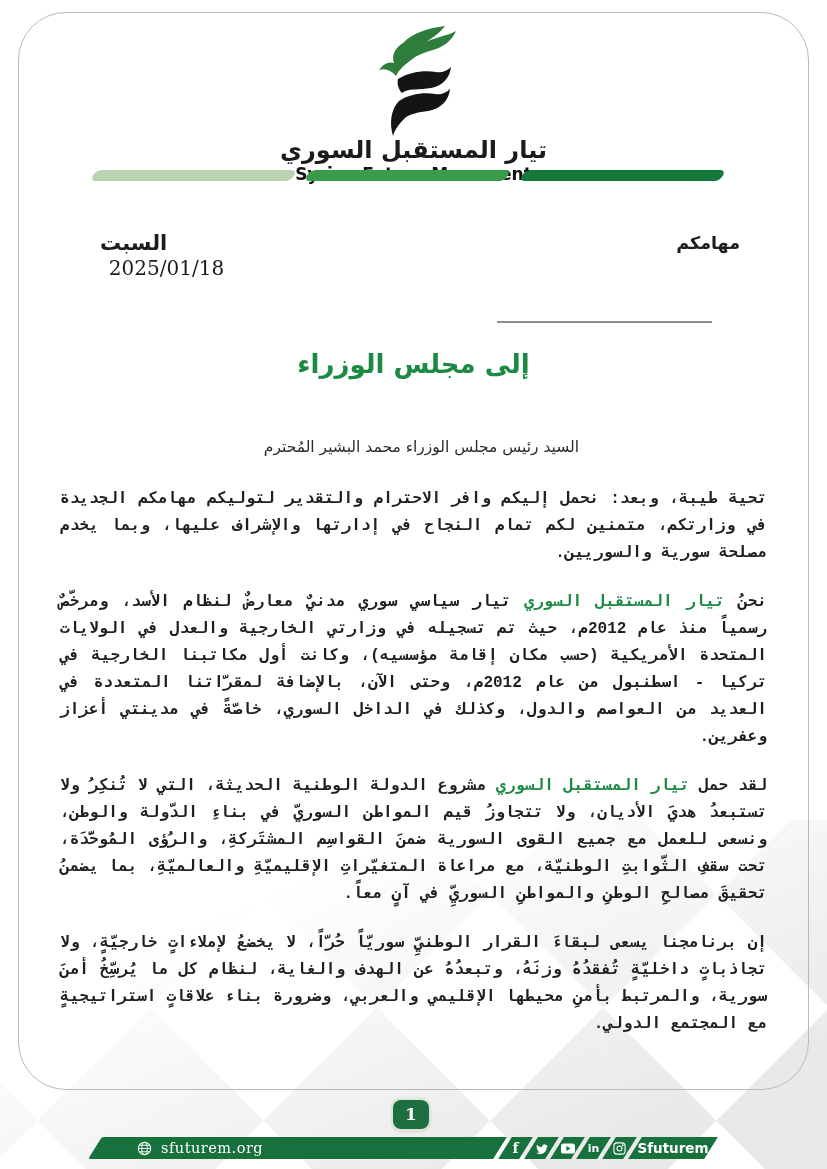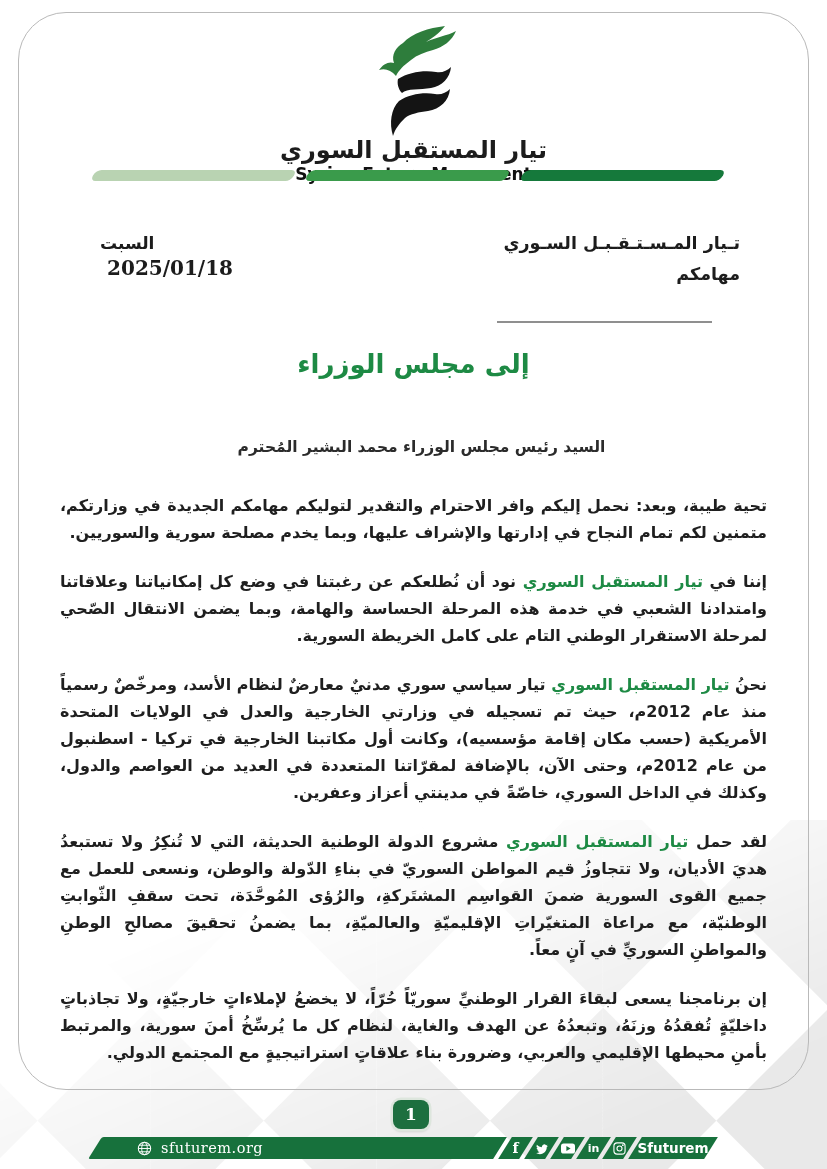--- a/index.html
+++ b/index.html
@@ -45,38 +45,38 @@
   .hdr-right{
     position:absolute;top:228px;right:87px;text-align:right;z-index:2;
     font-family:"DejaVu Serif","DejaVu Sans",sans-serif;
     font-size:17.5px;font-weight:bold;color:#1c1c1c;line-height:31px;
   }
   .hdr-underline{position:absolute;top:321px;left:497px;width:215px;height:1.5px;background:#8f8f8f;z-index:2;}
   .hdr-left{
     position:absolute;top:231px;left:100px;width:133px;text-align:left;z-index:2;direction:rtl;
     font-family:"DejaVu Serif","DejaVu Sans",sans-serif;color:#1c1c1c;
   }
-  .hdr-left .weekday{font-size:17px;font-weight:bold;line-height:24px;text-align:left;}
-  .hdr-left .date{font-size:20px;font-weight:bold;line-height:26px;text-align:right;direction:ltr;}
+  .hdr-left .weekday{font-size:21px;font-weight:bold;line-height:24px;text-align:left;}
+  .hdr-left .date{font-size:20px;font-weight:normal;line-height:26px;text-align:center;direction:ltr;}
   
   .title{
     position:absolute;top:348px;left:0;right:0;text-align:center;z-index:2;
     font-size:26px;font-weight:bold;color:var(--brand-green,#1d8a44);line-height:32px;
   }
   .greeting{
     position:absolute;top:438px;left:16px;right:0;text-align:center;z-index:2;
-    font-size:15.5px;font-weight:bold;color:#2b2b2b;
+    font-size:15.5px;font-weight:normal;color:#2b2b2b;
   }
   .letter-body{
     position:absolute;top:486px;right:60px;left:60px;z-index:2;
     text-align:justify;direction:rtl;
     font-family:"DejaVu Sans","DejaVu Serif",sans-serif;
     font-size:16px;font-weight:bold;color:#1f1f1f;line-height:27px;
   }
-  .letter-body p{margin:6px 0 22px 0;}
+  .letter-body p{margin:0 0 22px 0;font-family:Liberation Mono, monospace;}
   .letter-body .hl{color:var(--brand-green,#2c8049);}
   
   .page-badge{
     position:absolute;left:393px;top:1100px;width:36px;height:29px;z-index:3;
     background:var(--badge-green,#1d6f3f);border-radius:8px;
     box-shadow:0 0 0 2.5px #dde6dd,0 2px 3px rgba(0,0,0,.25);
     color:#fff;text-align:center;line-height:29px;font-size:17px;font-weight:bold;
     font-family:"DejaVu Serif",serif;
   }
   .footer{
@@ -113,35 +113,33 @@
   <div class="logo-en">Syrian Future Movement</div>
 </div>
 
 <div class="bar-row">
   <div class="bar light"></div>
   <div class="bar mid"></div>
   <div class="bar dark"></div>
 </div>
 
 <div class="hdr-right">
-  <div>تـيار المـسـتـقـبـل السـوري</div>
   <div>مهامكم</div>
 </div>
 <div class="hdr-underline"></div>
 
 <div class="hdr-left">
   <div class="weekday">السبت</div>
   <div class="date">2025/01/18</div>
 </div>
 
 <div class="title">إلى مجلس الوزراء</div>
 <div class="greeting">السيد رئيس مجلس الوزراء محمد البشير المُحترم</div>
 <div class="letter-body">
     <p>تحية طيبة، وبعد: نحمل إليكم وافر الاحترام والتقدير لتوليكم مهامكم الجديدة في وزارتكم، متمنين لكم تمام النجاح في إدارتها والإشراف عليها، وبما يخدم مصلحة سورية والسوريين.</p>
-    <p>إننا في <span class="hl">تيار المستقبل السوري</span> نود أن نُطلعكم عن رغبتنا في وضع كل إمكانياتنا وعلاقاتنا وامتدادنا الشعبي في خدمة هذه المرحلة الحساسة والهامة، وبما يضمن الانتقال الصّحي لمرحلة الاستقرار الوطني التام على كامل الخريطة السورية.</p>
     <p>نحنُ <span class="hl">تيار المستقبل السوري</span> تيار سياسي سوري مدنيٌ معارضٌ لنظام الأسد، ومرخّصٌ رسمياً منذ عام 2012م، حيث تم تسجيله في وزارتي الخارجية والعدل في الولايات المتحدة الأمريكية (حسب مكان إقامة مؤسسيه)، وكانت أول مكاتبنا الخارجية في تركيا - اسطنبول من عام 2012م، وحتى الآن، بالإضافة لمقرّاتنا المتعددة في العديد من العواصم والدول، وكذلك في الداخل السوري، خاصّةً في مدينتي أعزاز وعفرين.</p>
     <p>لقد حمل <span class="hl">تيار المستقبل السوري</span> مشروع الدولة الوطنية الحديثة، التي لا تُنكِرُ ولا تستبعدُ هديَ الأديان، ولا تتجاوزُ قيم المواطن السوريّ في بناءِ الدّولة والوطن، ونسعى للعمل مع جميع القوى السورية ضمنَ القواسِم المشتَركةِ، والرُؤى المُوحَّدَة، تحت سقفِ الثّوابتِ الوطنيّة، مع مراعاة المتغيّراتِ الإقليميّةِ والعالميّةِ، بما يضمنُ تحقيقَ مصالحِ الوطنِ والمواطنِ السوريِّ في آنٍ معاً.</p>
     <p>إن برنامجنا يسعى لبقاءَ القرار الوطنيِّ سوريّاً حُرّاً، لا يخضعُ لإملاءاتٍ خارجيّةٍ، ولا تجاذباتٍ داخليّةٍ تُفقدُهُ وزنَهُ، وتبعدُهُ عن الهدف والغاية، لنظام كل ما يُرسِّخُ أمنَ سورية، والمرتبط بأمنِ محيطها الإقليمي والعربي، وضرورة بناء علاقاتٍ استراتيجيةٍ مع المجتمع الدولي.</p>
   </div>
 
 <div class="page-badge">1</div>
 
 <div class="footer">
   <div class="seg seg-main">
     <div class="unskew">

